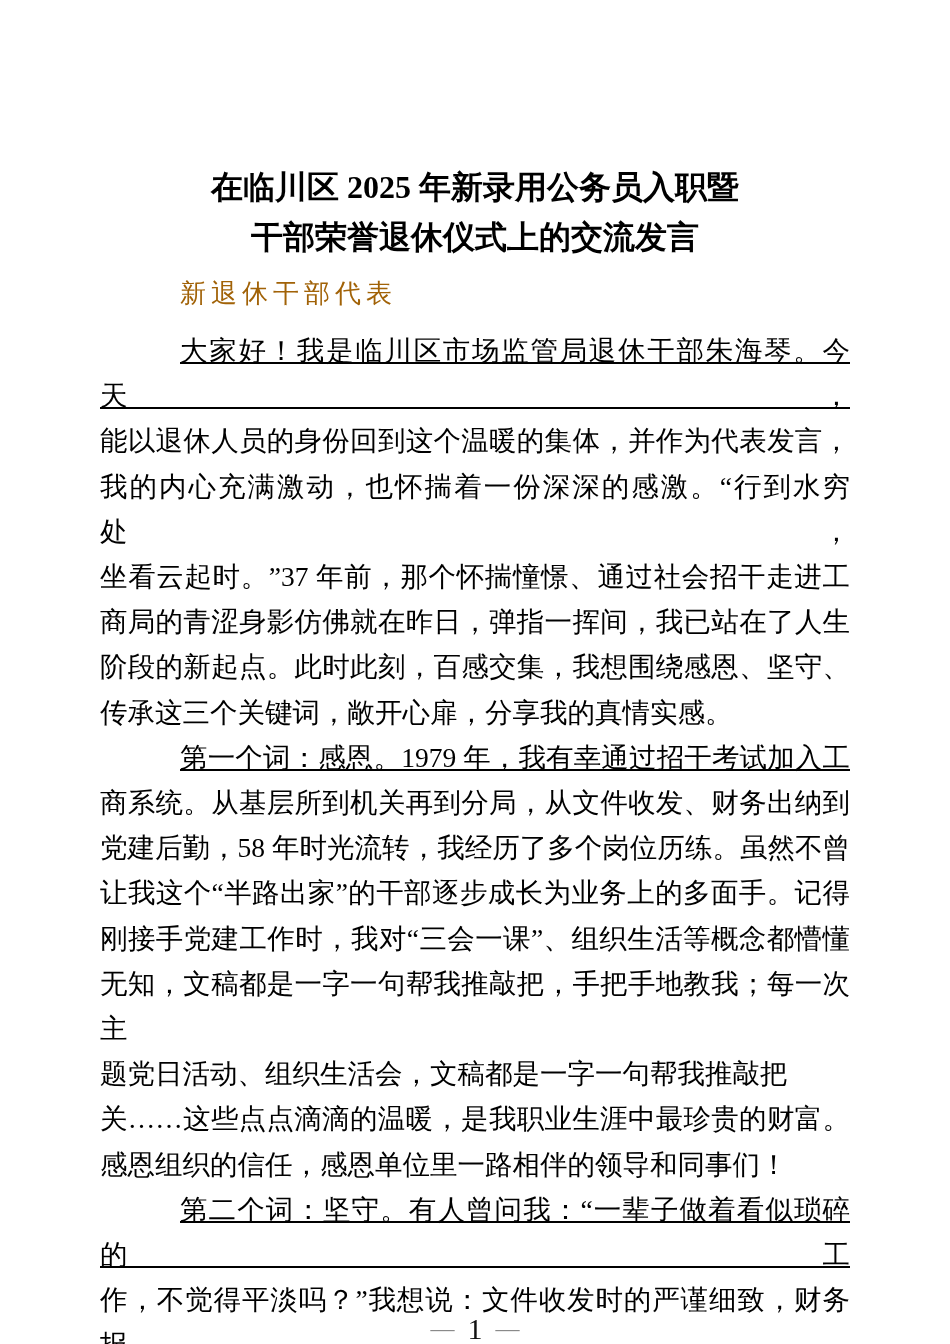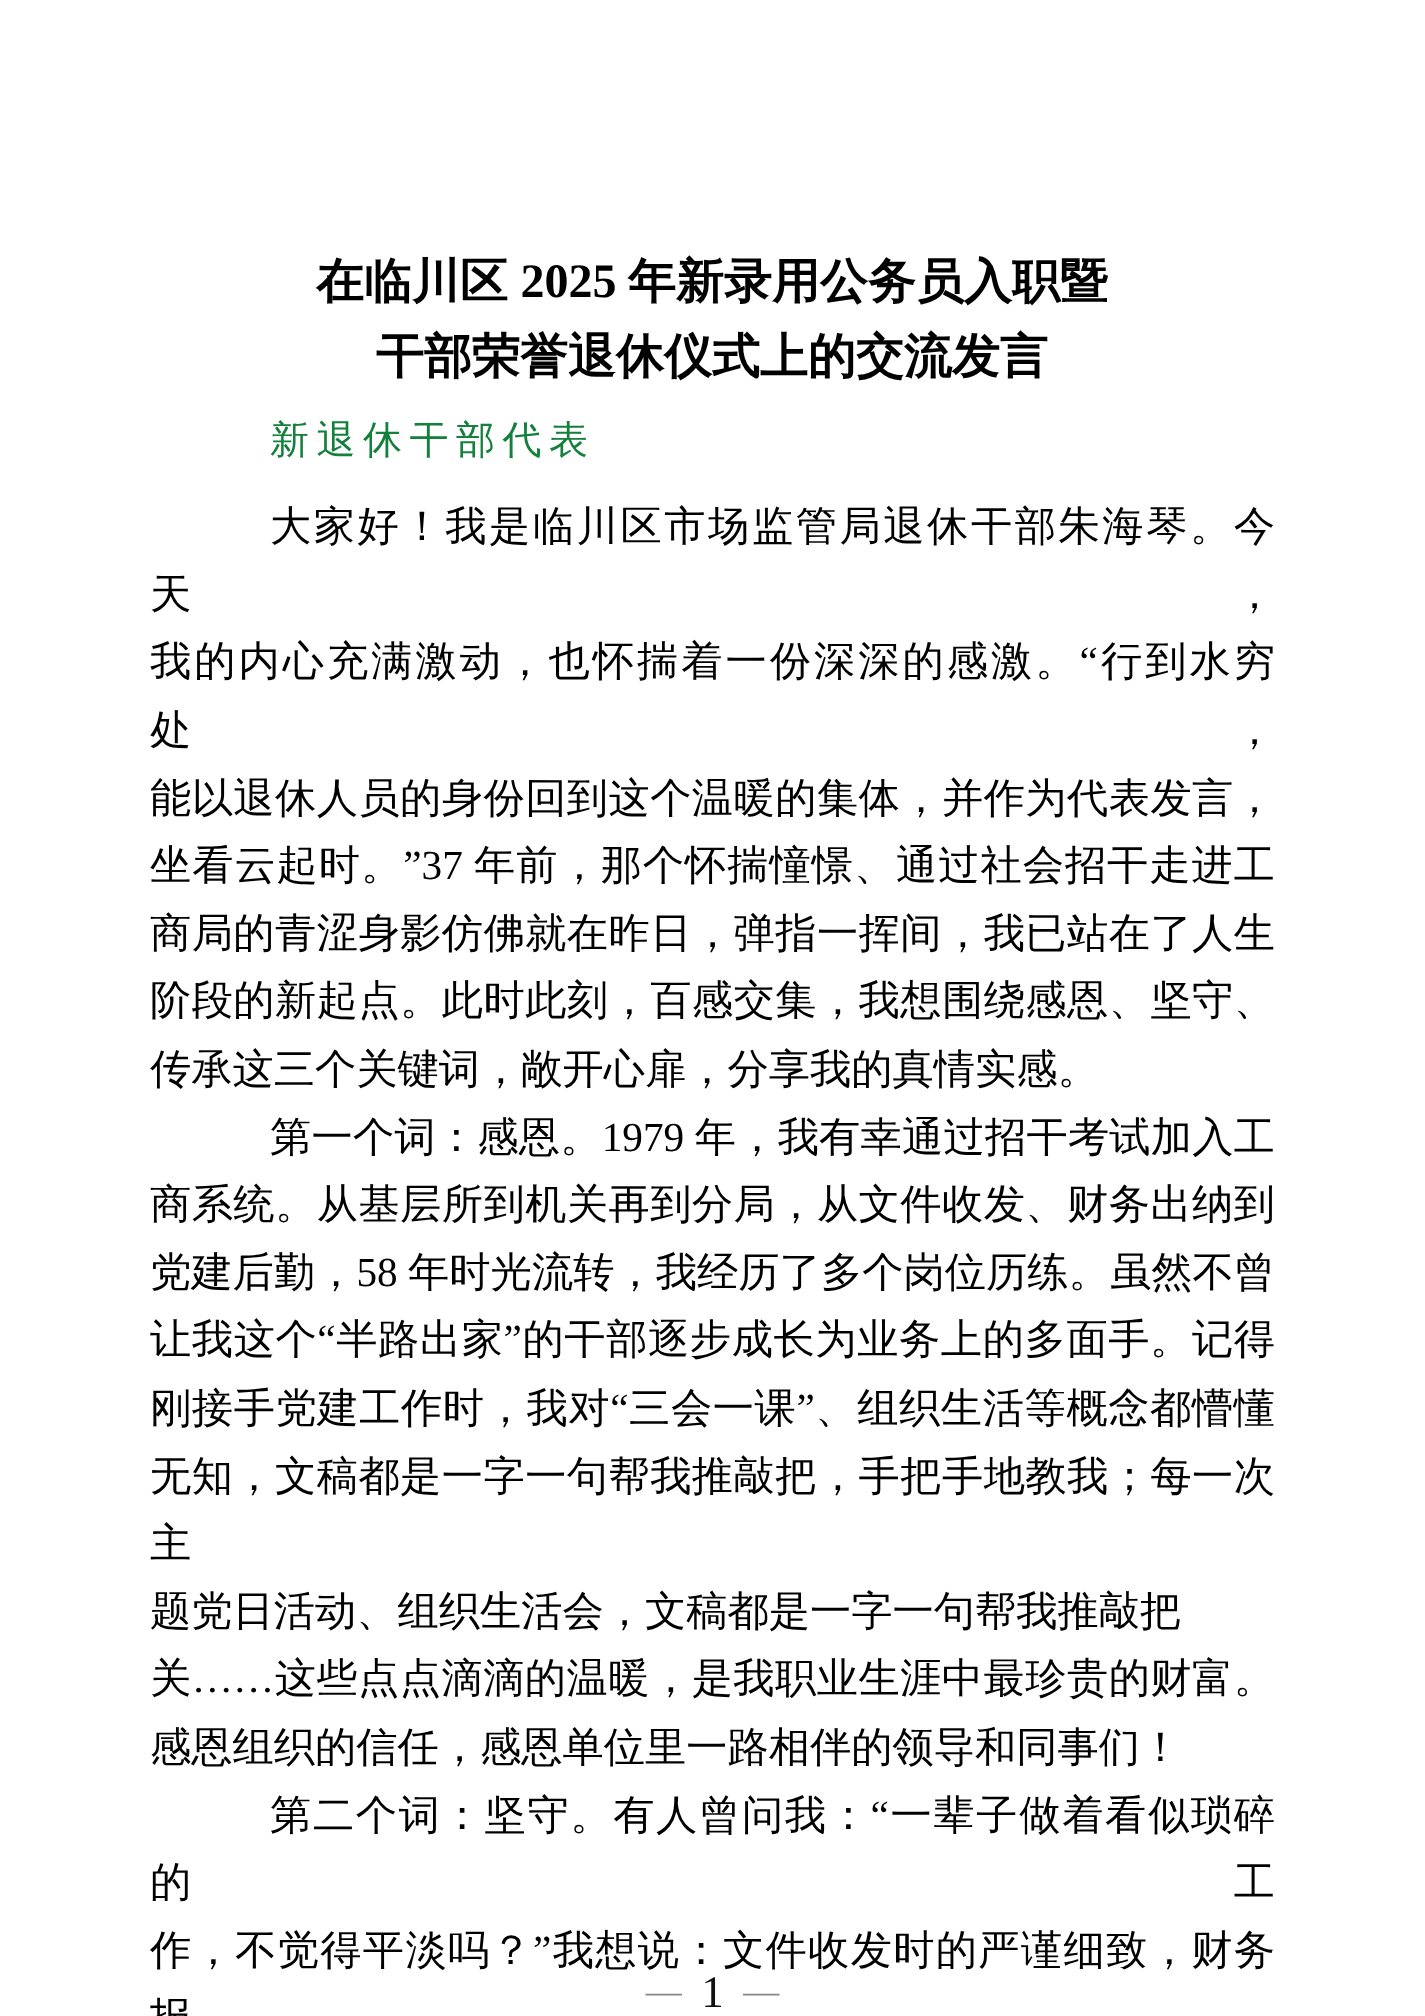--- a/index.html
+++ b/index.html
@@ -34,21 +34,21 @@
     color: #000000;
   }
   
   .speaker {
     margin-top: 12px;
     margin-left: 80px;
     font-family: "Liberation Serif", sans-serif;
     font-size: 26px;
     line-height: 40px;
     letter-spacing: 5px;
-    color: #15803d;
+    color: #a16207;
   }
   
   .body-text {
     margin-top: 14px;
     font-family: "Liberation Serif", sans-serif;
     font-size: 27.5px;
     color: #000000;
   }
   .para {
     margin: 0;
@@ -56,20 +56,21 @@
   }
   .ln {
     line-height: 45.2px;
     text-align: justify;
     text-align-last: justify;
     overflow: hidden;
     white-space: normal;
   }
   .ln-first {
     text-indent: 80px;
+    text-decoration: underline;
   }
   .ln-end {
     text-align-last: left;
   }
   
   .page-footer {
     position: absolute;
     left: 0;
     right: 0;
     bottom: -2px;
@@ -98,22 +99,22 @@
       <div>在临川区 2025 年新录用公务员入职暨</div>
       <div>干部荣誉退休仪式上的交流发言</div>
     </div>
 
     <div class="speaker">新退休干部代表</div>
 
     <div class="body-text">
 
       <div class="para">
         <div class="ln ln-first">大家好！我是临川区市场监管局退休干部朱海琴。今天，</div>
+        <div class="ln">能以退休人员的身份回到这个温暖的集体，并作为代表发言，</div>
         <div class="ln">我的内心充满激动，也怀揣着一份深深的感激。“行到水穷处，</div>
-        <div class="ln">能以退休人员的身份回到这个温暖的集体，并作为代表发言，</div>
         <div class="ln">坐看云起时。”37 年前，那个怀揣憧憬、通过社会招干走进工</div>
         <div class="ln">商局的青涩身影仿佛就在昨日，弹指一挥间，我已站在了人生</div>
         <div class="ln">阶段的新起点。此时此刻，百感交集，我想围绕感恩、坚守、</div>
         <div class="ln ln-end">传承这三个关键词，敞开心扉，分享我的真情实感。</div>
       </div>
 
       <div class="para">
         <div class="ln ln-first">第一个词：感恩。1979 年，我有幸通过招干考试加入工</div>
         <div class="ln">商系统。从基层所到机关再到分局，从文件收发、财务出纳到</div>
         <div class="ln">党建后勤，58 年时光流转，我经历了多个岗位历练。虽然不曾</div>

